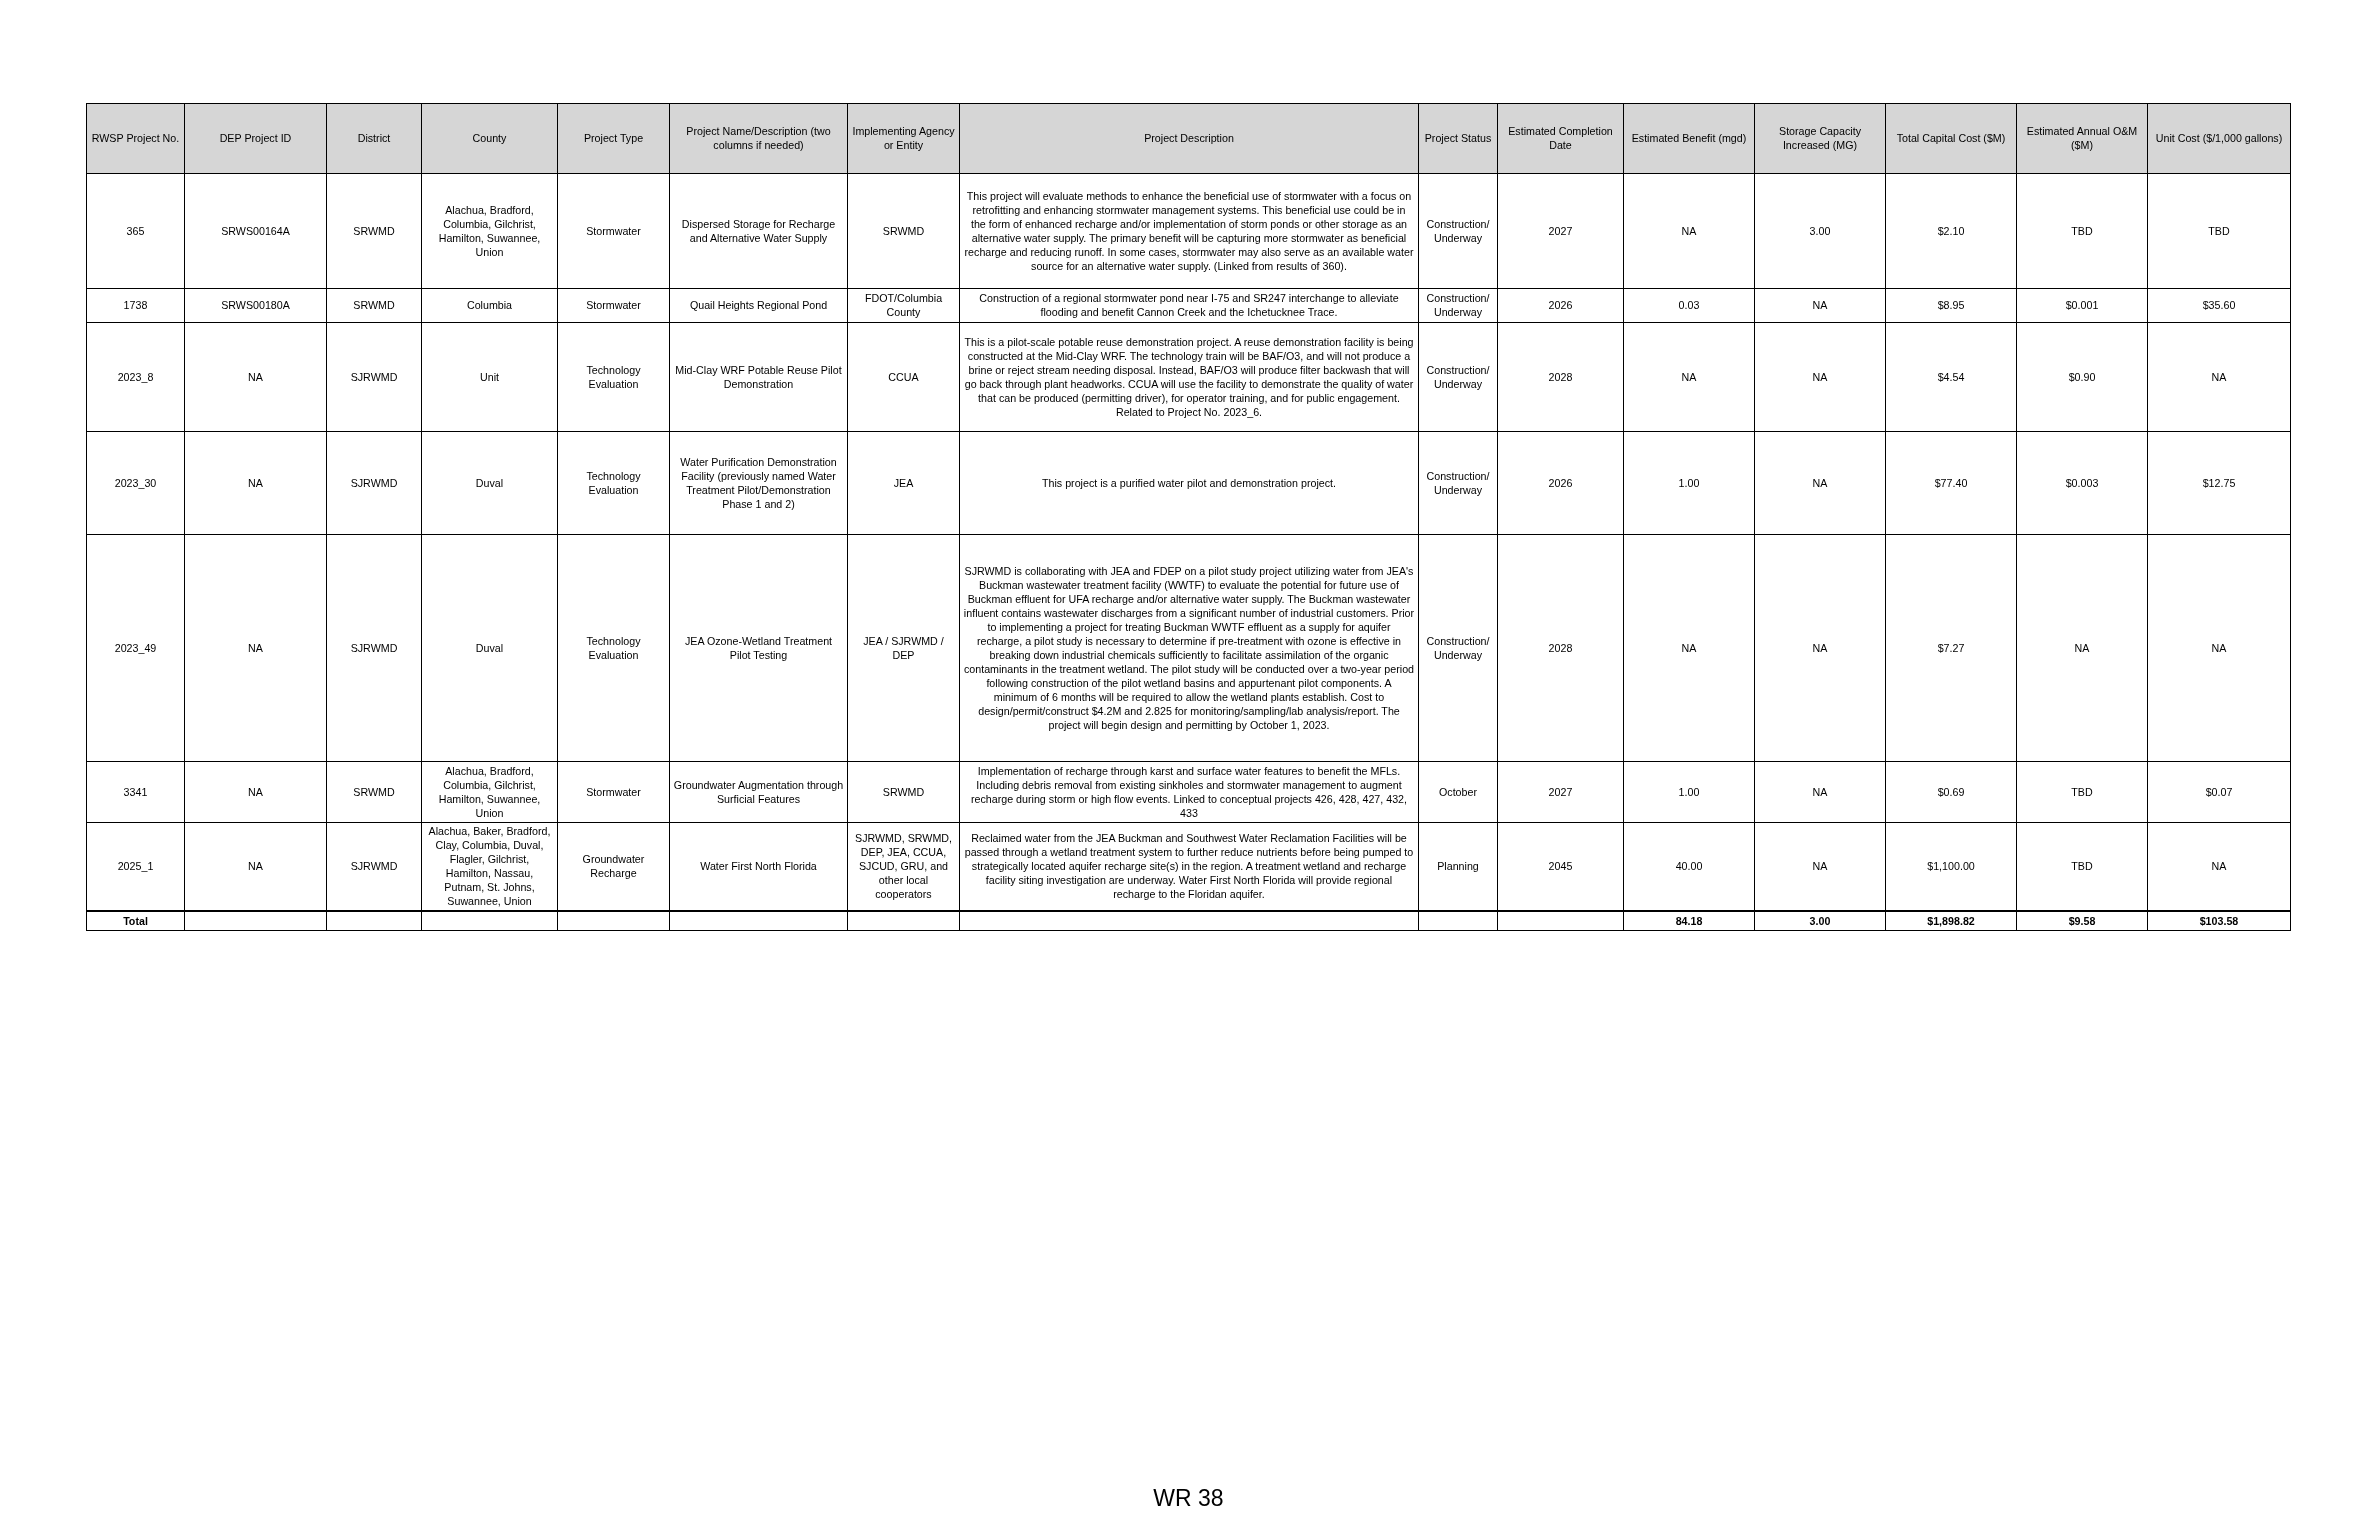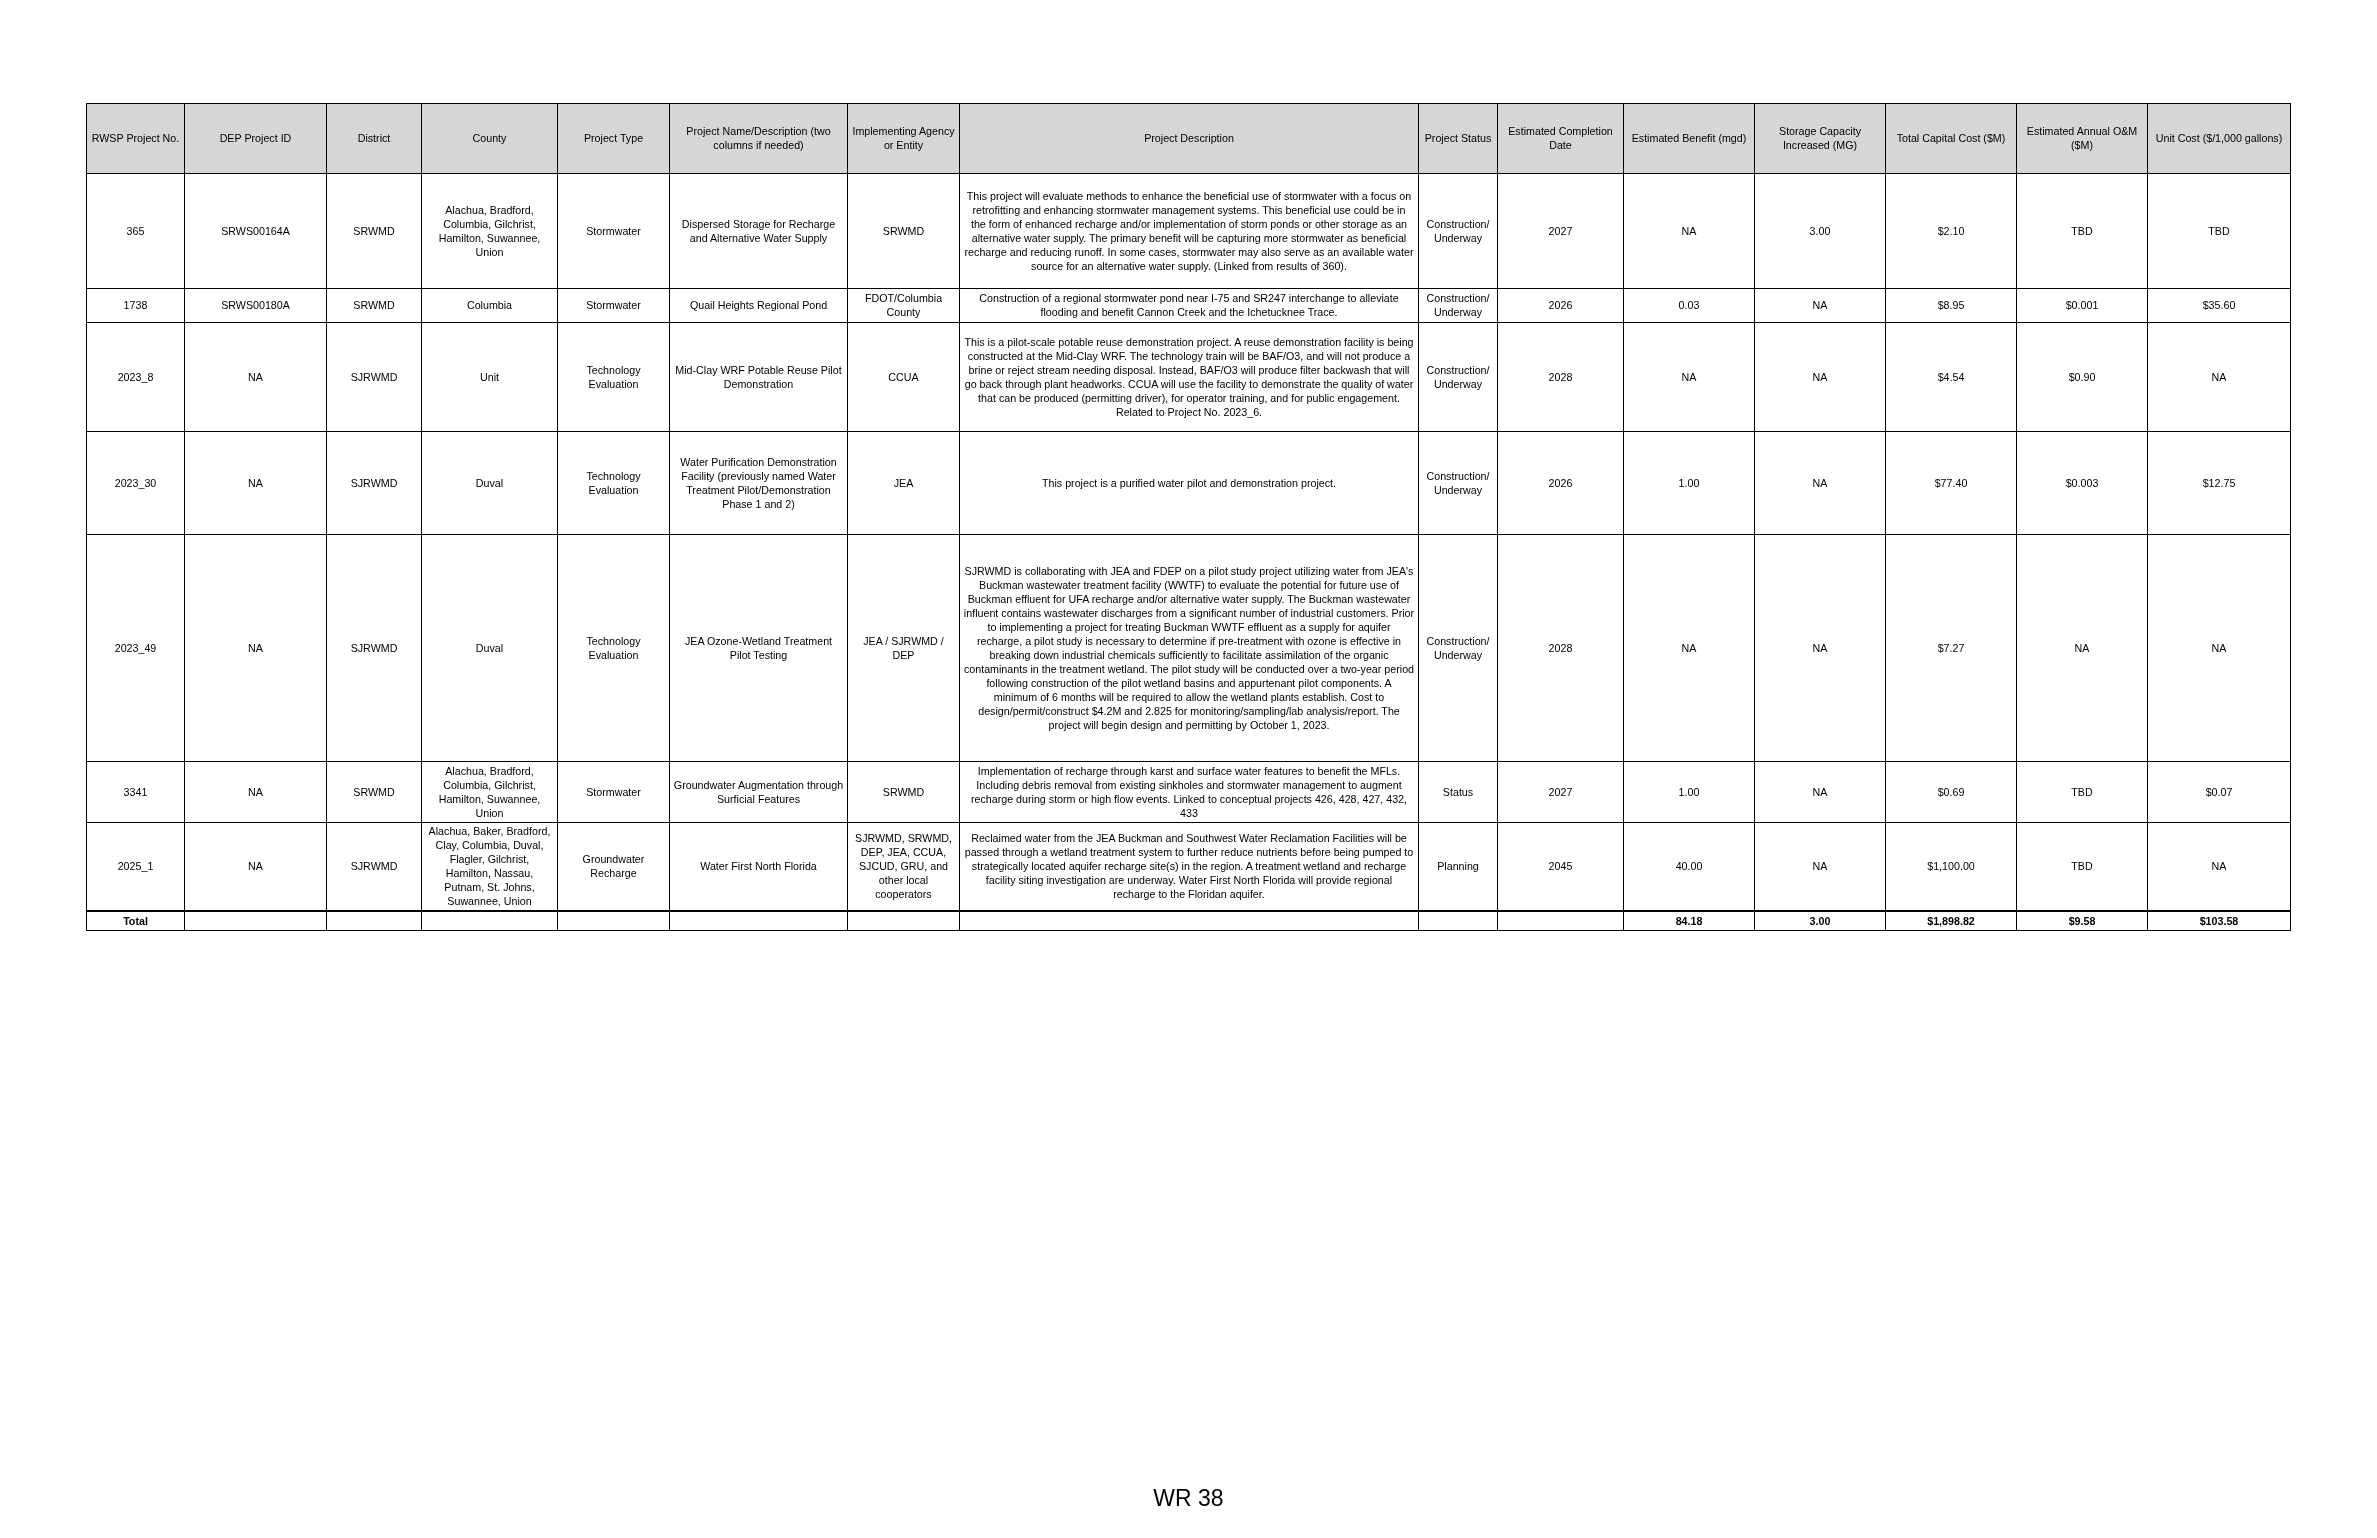--- a/index.html
+++ b/index.html
@@ -215,21 +215,21 @@
           </tr>
           <tr>
             <td>3341</td>
             <td>NA</td>
             <td>SRWMD</td>
             <td>Alachua, Bradford, Columbia, Gilchrist, Hamilton, Suwannee, Union</td>
             <td>Stormwater</td>
             <td>Groundwater Augmentation through Surficial Features</td>
             <td>SRWMD</td>
             <td class="desc">Implementation of recharge through karst and surface water features to benefit the MFLs. Including debris removal from existing sinkholes and stormwater management to augment recharge during storm or high flow events. Linked to conceptual projects 426, 428, 427, 432, 433</td>
-            <td>Status</td>
+            <td>October</td>
             <td>2027</td>
             <td>1.00</td>
             <td>NA</td>
             <td>$0.69</td>
             <td>TBD</td>
             <td>$0.07</td>
           </tr>
           <tr>
             <td>2025_1</td>
             <td>NA</td>

